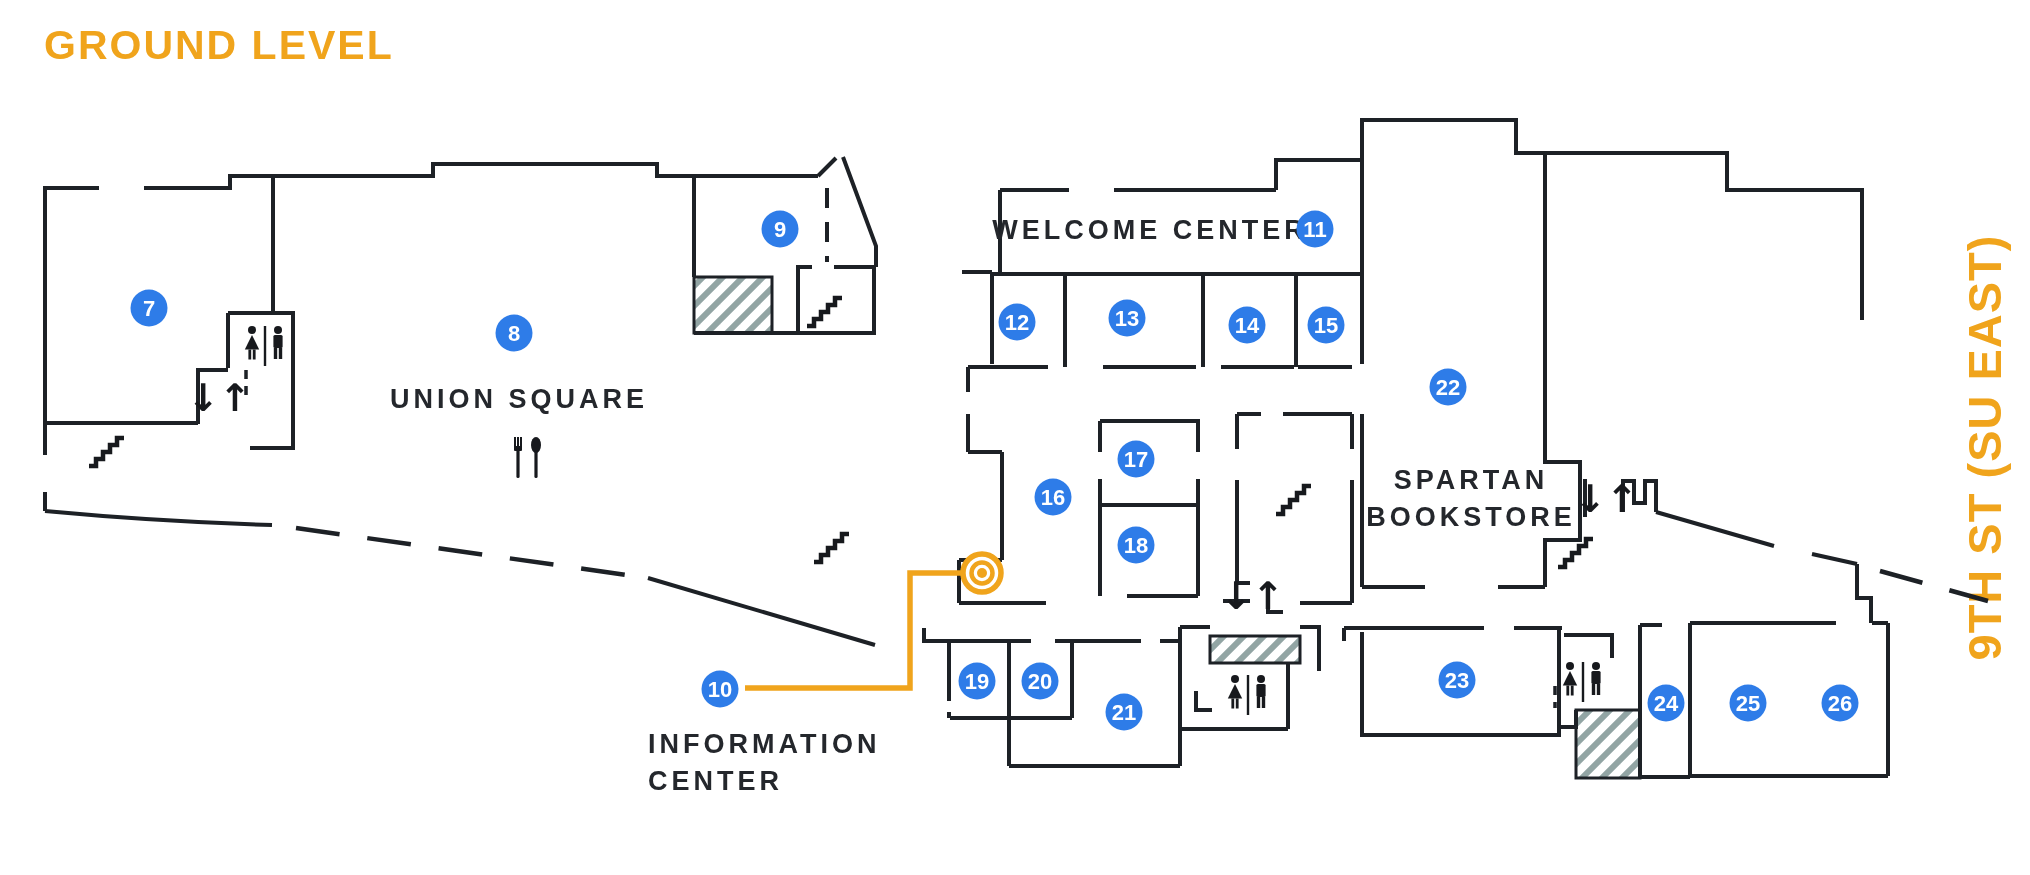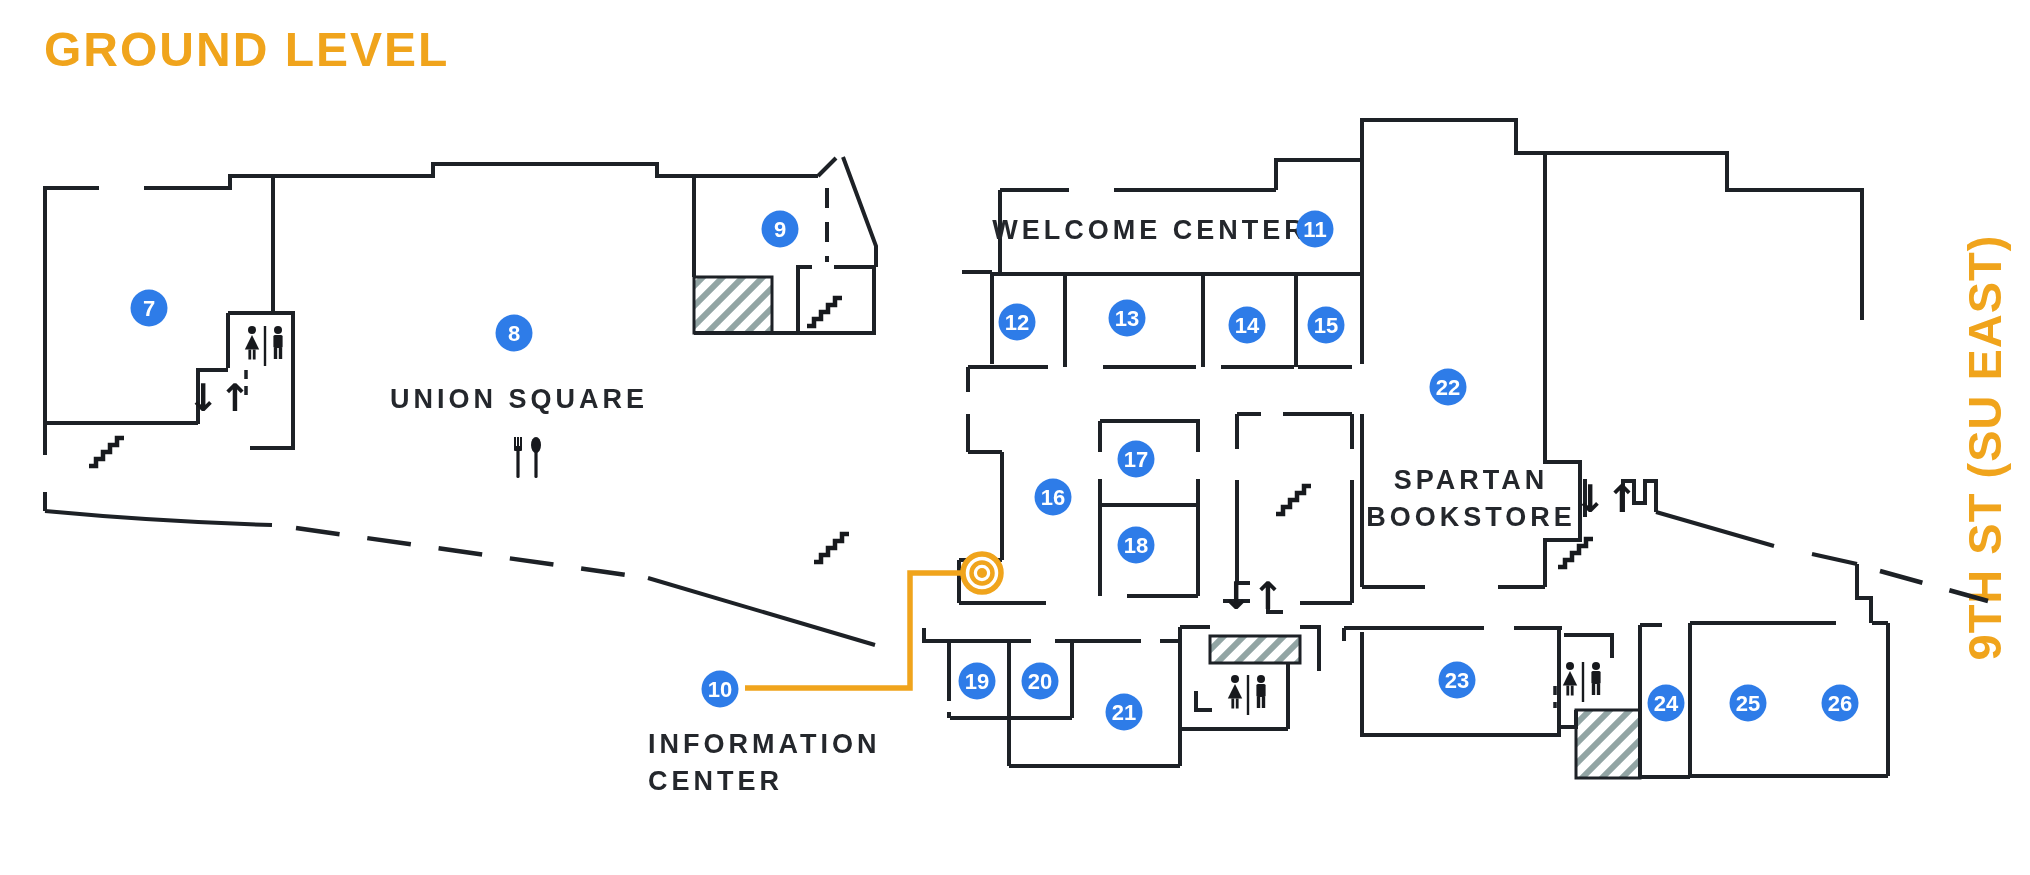--- a/index.html
+++ b/index.html
@@ -1,21 +1,21 @@
 <!DOCTYPE html>
 <html><head>
 <meta charset="utf-8">
 <style>
   html,body{margin:0;padding:0;background:#ffffff;}
   body{font-family:"Liberation Sans", sans-serif;}
   #stage{position:relative;width:2030px;height:875px;background:#ffffff;overflow:hidden;}
   #plan{position:absolute;left:0;top:0;}
   .floor-title{
     position:absolute;left:44px;top:22px;
-    font-size:48px;font-weight:800;letter-spacing:2px;
+    font-size:41px;font-weight:800;letter-spacing:2px;
     color:#F0A41C;white-space:nowrap;
   }
   .street-wrap{
     position:absolute;left:1925px;top:215px;width:120px;height:465px;
     display:flex;align-items:center;justify-content:center;
   }
   .street-label{
     transform:rotate(-90deg);white-space:nowrap;
     font-size:47px;font-weight:800;letter-spacing:1px;color:#F0A41C;
   }

